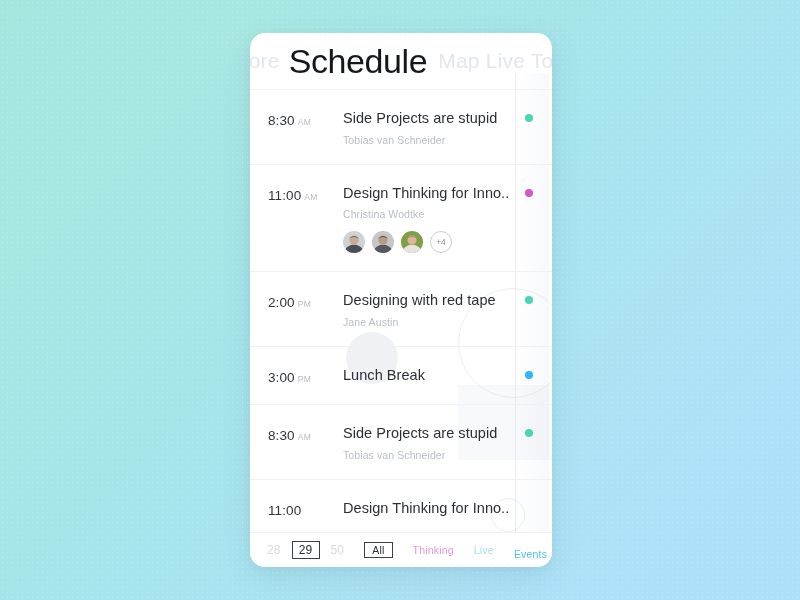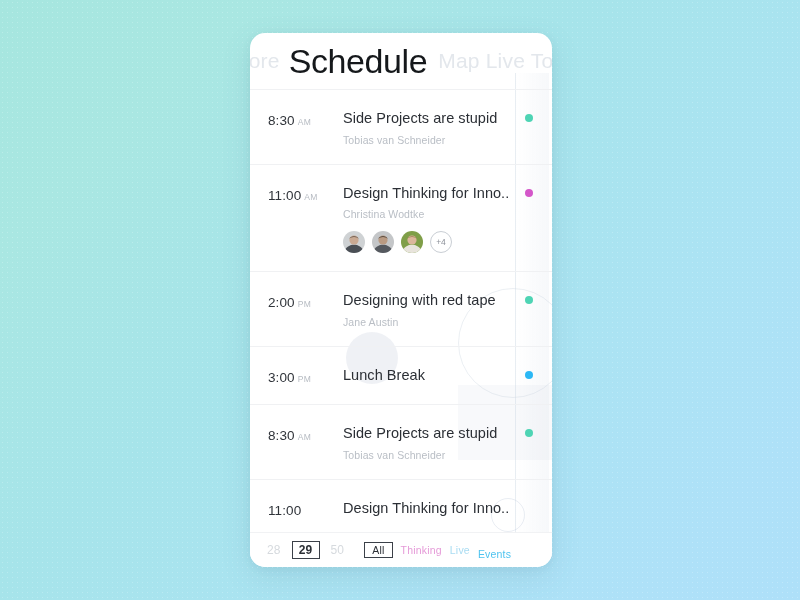--- a/index.html
+++ b/index.html
@@ -198,23 +198,22 @@
   }
   .date-group { display:flex; align-items:center; gap:9px; }
   .date-pill {
     font-size:12px; color:#d6dade; letter-spacing:.2px;
     padding:1px 2px;
   }
   .date-pill.selected {
     color:#2b2f35;
     border:1px solid #3b4048;
     padding:1px 6px;
-    font-weight:bold;
-  }
-  .filter-group { display:flex; align-items:center; gap:8px; margin-left:18px; }
+  }
+  .filter-group { display:flex; align-items:center; gap:20px; margin-left:18px; }
   .filter-chip { font-size:10.5px; letter-spacing:.2px; }
   .filter-chip.selected {
     color:#2b2f35;
     border:1px solid #3b4048;
     padding:1px 7px;
   }
 </style>
 </head>
 <body>
 

